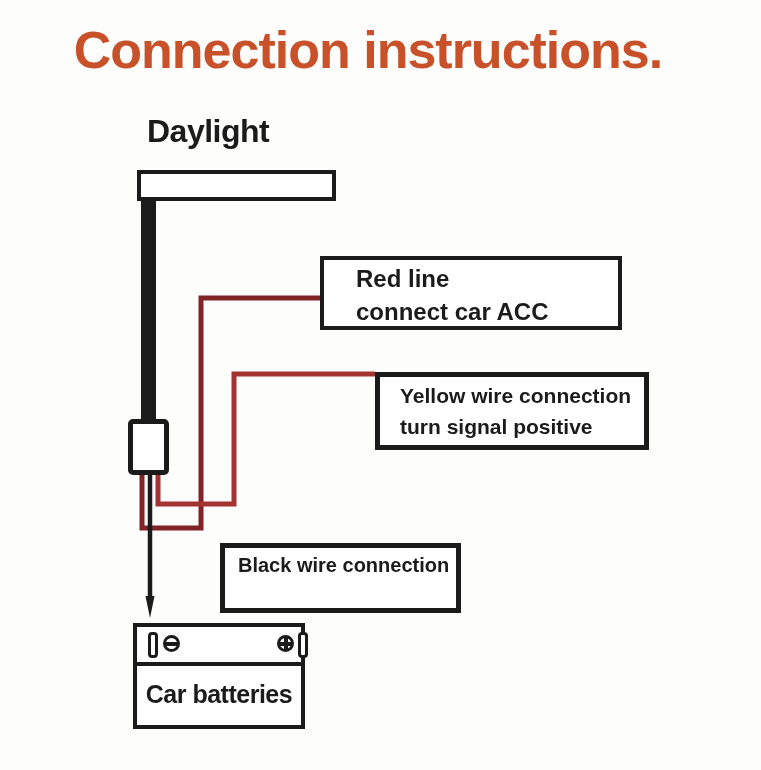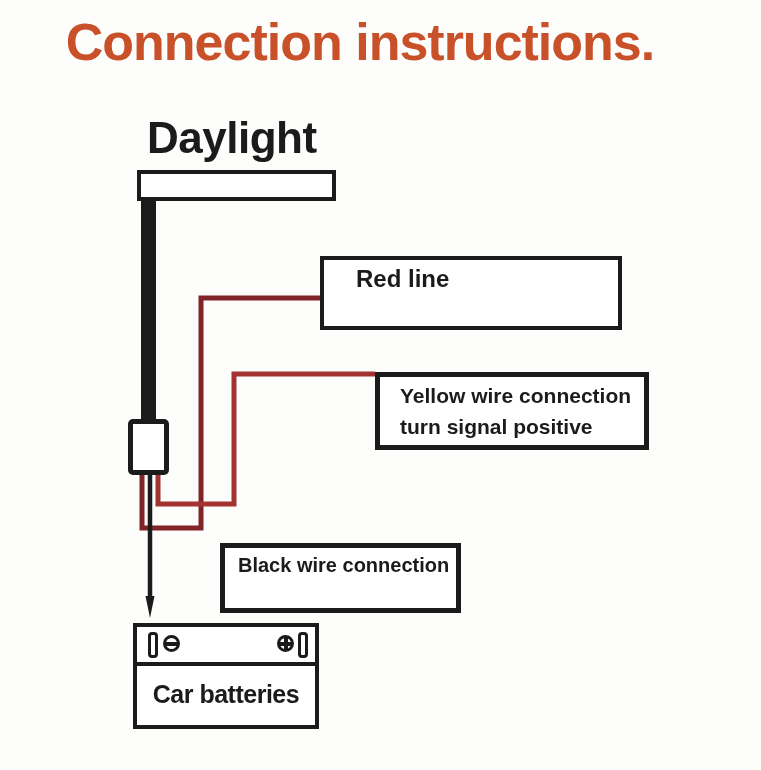--- a/index.html
+++ b/index.html
@@ -19,27 +19,27 @@
   .title {
     position: absolute;
     left: 0;
     top: 12px;
     width: 720px;
     text-align: center;
     font-size: 52px;
     font-weight: 700;
     letter-spacing: -1px;
     color: #c8512a;
-    margin: 0;
+    margin: 8px;
   }
   .daylight-label {
     position: absolute;
     left: 147px;
     top: 113px;
-    font-size: 44px;
+    font-size: 32px;
     font-weight: 700;
     letter-spacing: -0.5px;
   }
   .light-bar {
     position: absolute;
     left: 137px;
     top: 170px;
     width: 199px;
     height: 31px;
     box-sizing: border-box;
@@ -105,21 +105,21 @@
     height: 70px;
     border: 5px solid #1b1b1b;
     padding: 3px 0 0 13px;
     font-size: 20px;
     line-height: 29px;
   }
   .battery {
     position: absolute;
     left: 133px;
     top: 623px;
-    width: 186px;
+    width: 172px;
     height: 106px;
     box-sizing: border-box;
     border: 4px solid #1b1b1b;
     background: #ffffff;
   }
   .battery-top {
     position: relative;
     height: 35px;
     border-bottom: 4px solid #1b1b1b;
   }
@@ -190,20 +190,21 @@
     <polyline points="142,470 142,528 201,528 201,298 320,298" fill="none" stroke-width="5" stroke="#802427"></polyline>
     <polyline points="158,470 158,504 234,504 234,374 375,374" fill="none" stroke-width="5" stroke="#a33331"></polyline>
     <polyline points="150,470 150,600" fill="none" stroke-width="4.5" stroke="#1b1b1b"></polyline>
     <polygon points="145.5,596 154.5,596 150,618" fill="#1b1b1b"></polygon>
   </svg>
 
   <div class="connector-box"></div>
 
   <div class="label-box box-red">
     <div>Red line</div>
+    <div>connect car ACC</div>
   </div>
 
   <div class="label-box box-yellow">
     <div>Yellow wire connection</div>
     <div>turn signal positive</div>
   </div>
 
   <div class="label-box box-black">
     <div>Black wire connection</div>
   </div>

